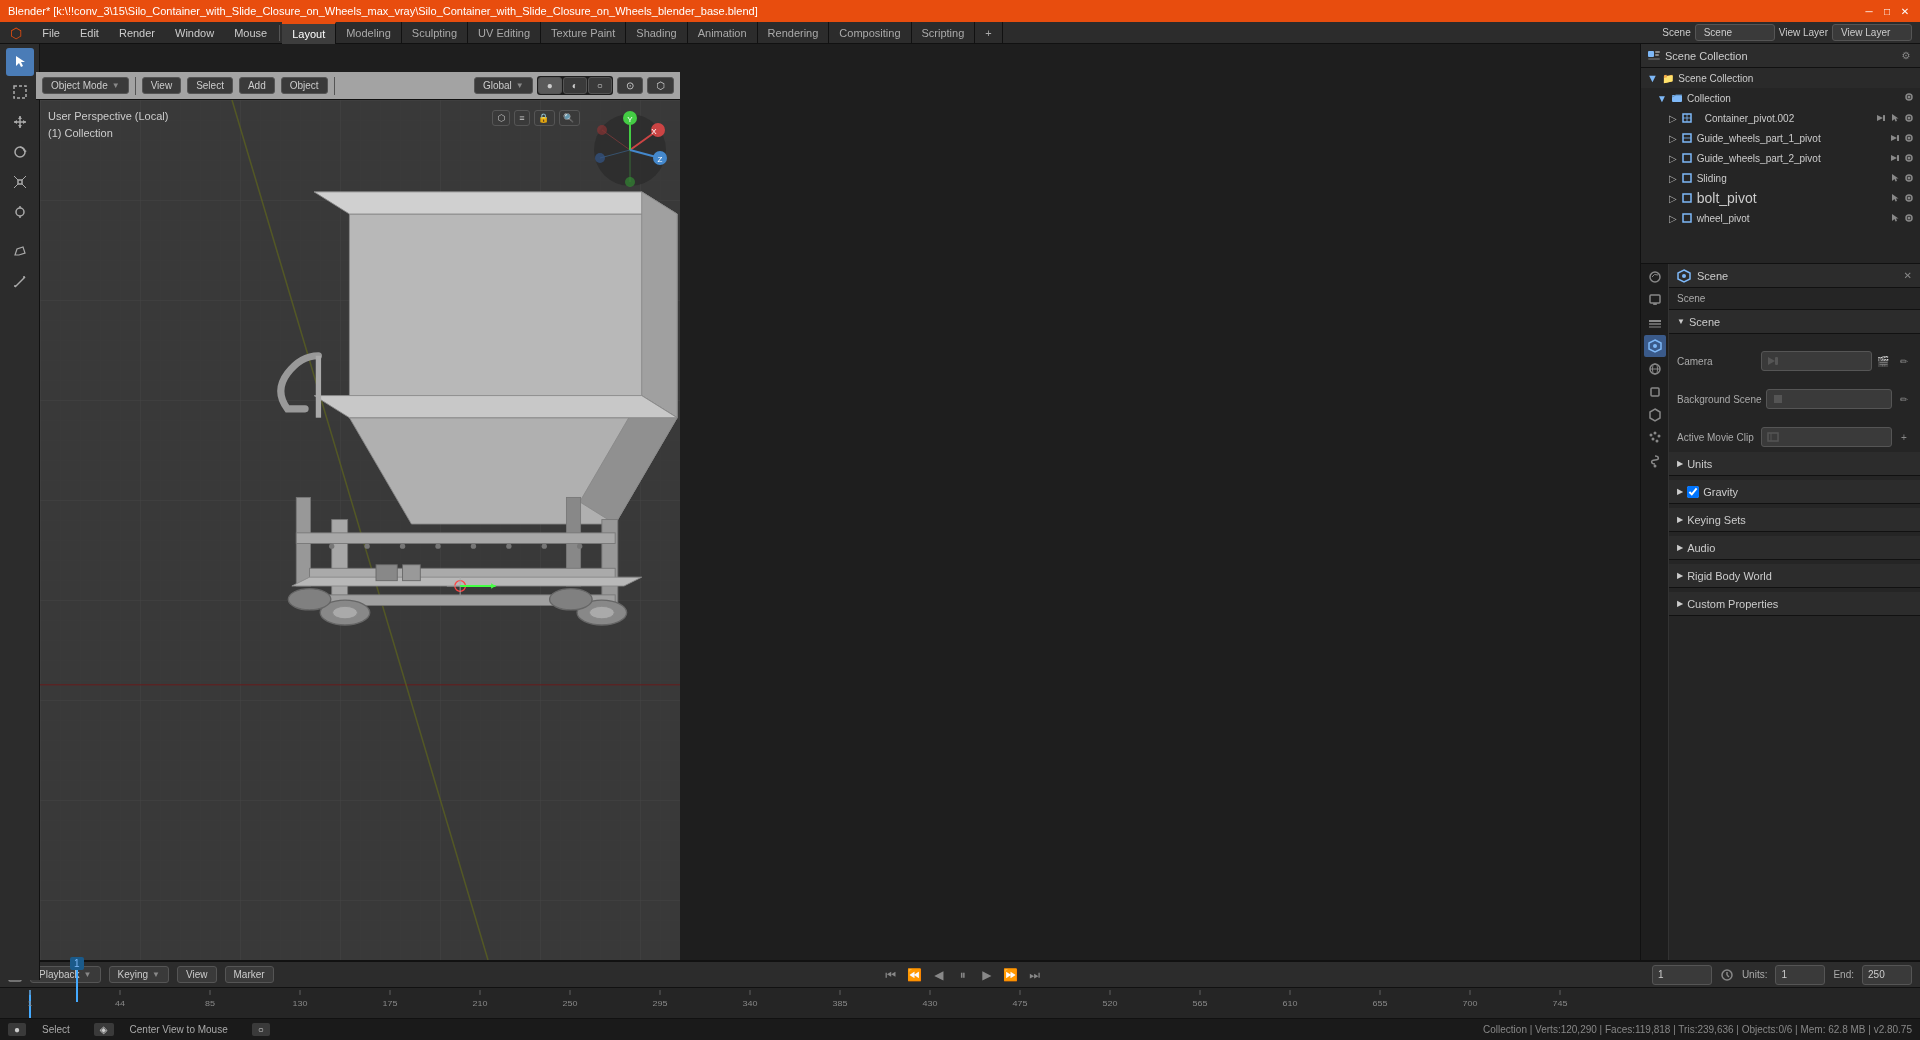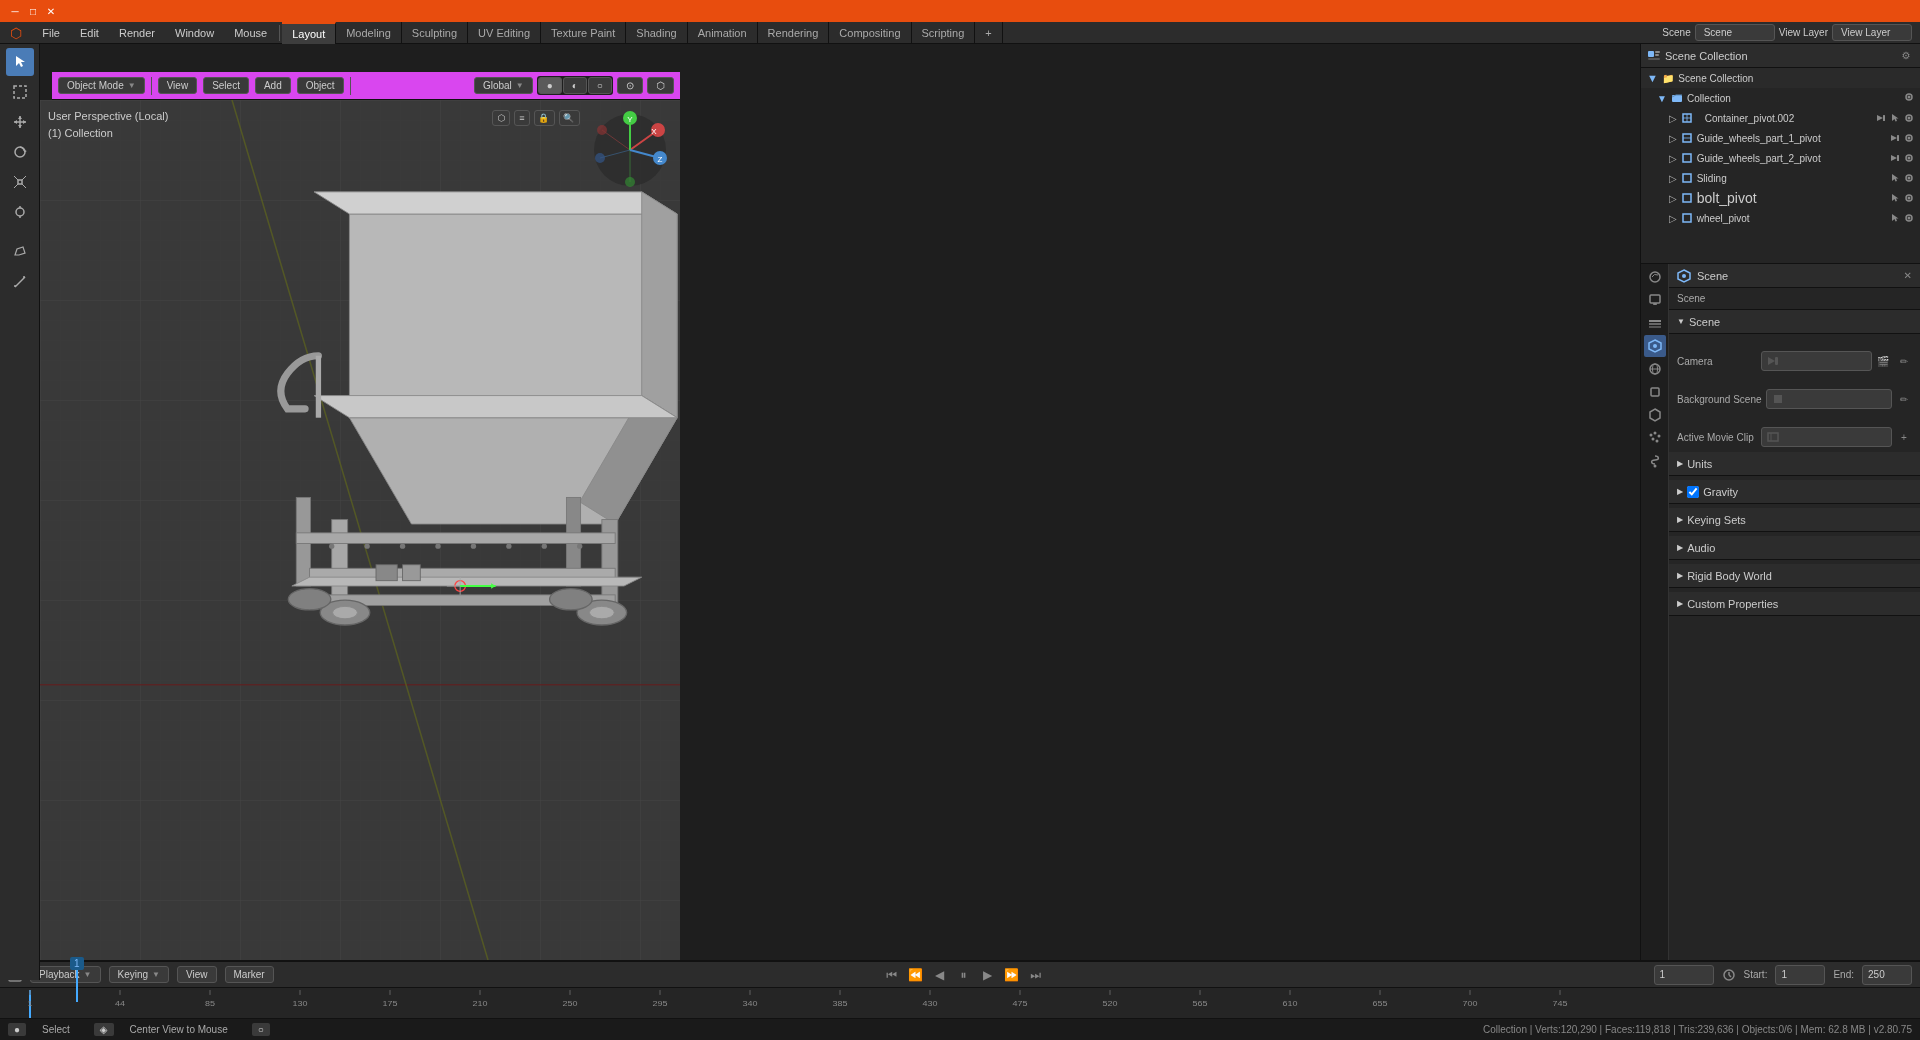--- a/index.html
+++ b/index.html
@@ -141,23 +141,23 @@
       margin-bottom: 4px;
     }
     .prop-label {
       color: #aaa; font-size: 10px;
       min-width: 80px;
     }
 
     
     #viewport-header {
       position: absolute;
-      top: 72px; left: 52px; right: 1240px;
+      top: 72px; left: 36px; right: 1240px;
       height: 28px;
-      background: #d946ef;
+      background: #a3a3a3;
       border-bottom: 1px solid #111;
       display: flex; align-items: center;
       padding: 0 6px; gap: 6px;
       z-index: 96;
     }
 
     
     #viewport-area {
       position: absolute;
       top: 100px; left: 40px;
@@ -277,20 +277,21 @@
       padding: 0 8px;
       gap: 16px;
       font-size: 10px; color: #aaa;
       border-top: 1px solid #111;
     }
   </style>
 </head>
 <body>
 
 <div id="titlebar">
+  <div class="title">Blender* [k:\!!conv_3\15\Silo_Container_with_Slide_Closure_on_Wheels_max_vray\Silo_Container_with_Slide_Closure_on_Wheels_blender_base.blend]</div>
   <div class="win-controls">
     <span>─</span>
     <span>□</span>
     <span>✕</span>
   </div>
 </div>
 
 <div id="menubar">
   <div class="menu-item">
     <span style="color:#e84d0e;font-size:14px;">⬡</span>
@@ -882,21 +883,21 @@
 
     <div class="field-box" style="width:60px;max-width:60px;">
       <span>1</span>
     </div>
 
     <svg width="14" height="14" viewBox="0 0 14 14">
         <circle cx="7" cy="7" r="5" fill="none" stroke="#888" stroke-width="1.5"></circle>
         <line x1="7" y1="4" x2="7" y2="7" stroke="#888" stroke-width="1.5"></line>
         <line x1="7" y1="7" x2="9" y2="9" stroke="#888" stroke-width="1.5"></line>
       </svg>
-    <span style="font-size:10px;color:#aaa;">Start:</span>
+    <span style="font-size:10px;color:#aaa;">Units:</span>
     <div class="field-box" style="width:50px;max-width:50px;">
       <span>1</span>
     </div>
     <span style="font-size:10px;color:#aaa;">End:</span>
     <div class="field-box" style="width:50px;max-width:50px;">
       <span>250</span>
     </div>
   </div>
   <div id="timeline-track">
 

